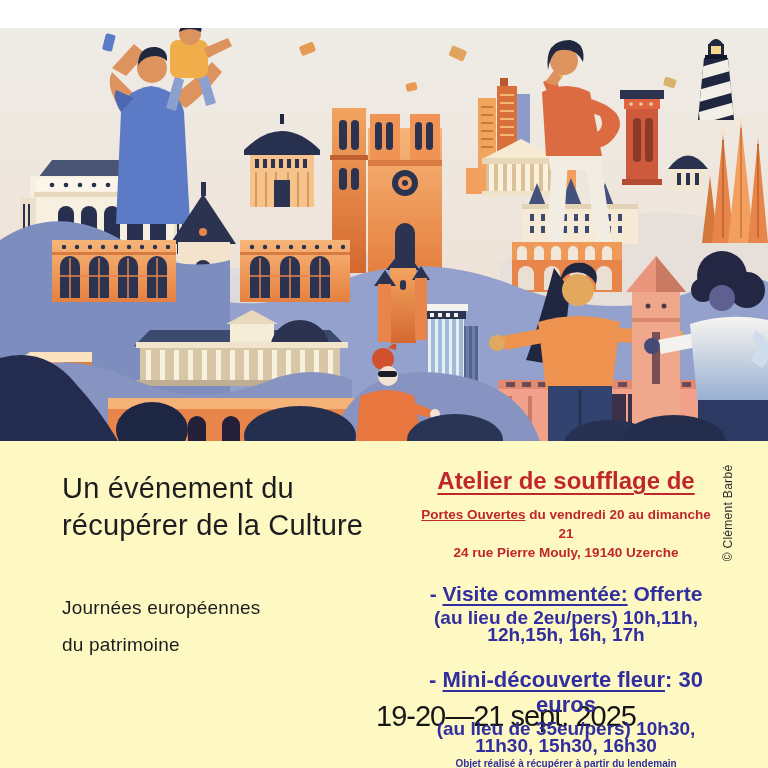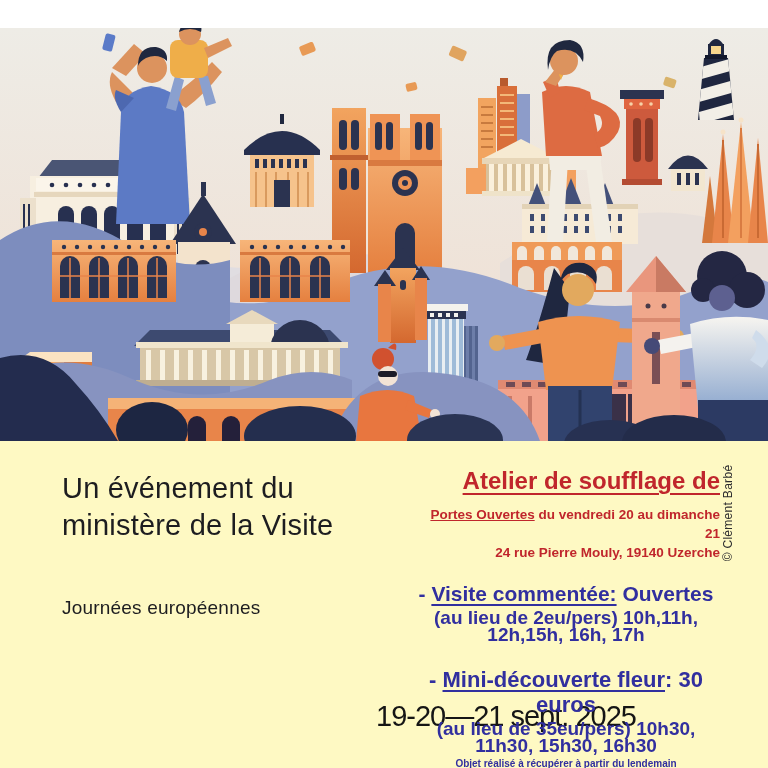--- a/index.html
+++ b/index.html
@@ -7,21 +7,21 @@
   .poster {
     position:relative; width:768px; height:768px; background:#fef9c3;
     font-family:Liberation Sans, sans-serif; overflow:hidden;margin-top:28px;
   }
   .illustration { position:absolute; top:0; left:0; width:768px; height:413px; }
   .org-block { position:absolute; left:62px; top:442px; font-size:29px; line-height:37px; color:var(--text); letter-spacing:.2px; }
   .jep-block { position:absolute; left:62px; top:561px; font-size:19px; line-height:37px; color:var(--text); letter-spacing:.2px; }
   .days { position:absolute; left:44px; top:688px; font-size:23px; color:#111; }
   .dates { position:absolute; left:376px; top:672px; font-size:29px; color:#151515; letter-spacing:-1px; }
   .right-col { position:absolute; left:412px; top:437px; width:308px; text-align:center; }
-  .red-text { color:var(--red);text-align:right; }
+  .red-text { color:var(--red); }
   .blue-text { color:var(--blue); }
   .evt-title { font-size:24px; line-height:31px; font-weight:700; margin:0; }
   .evt-title .u { text-decoration:underline; text-decoration-thickness:2px; text-underline-offset:4px; }
   .portes { font-size:13.5px; line-height:19px; font-weight:700; margin:9px 0 0 0; }
   .portes .u { text-decoration:underline; }
   .offer-line { font-size:21px; line-height:25px; font-weight:700; margin:19px 0 0 0; }
   .offer-line .u { text-decoration:underline; text-decoration-thickness:2px; text-underline-offset:3px; }
   .offer-line.mini { font-size:22px; margin-top:24px; }
   .offer-detail { font-size:19px; line-height:17px; font-weight:700; margin:3px 0 0 0; }
   .offer-note { font-size:10px; line-height:16px; font-weight:700; margin:2px 0 0 0; }
@@ -558,39 +558,40 @@
       <ellipse cx="300" cy="408" rx="56" ry="30" fill="#242e4e"></ellipse>
       <ellipse cx="455" cy="412" rx="48" ry="26" fill="#2a3454"></ellipse>
       <ellipse cx="610" cy="416" rx="46" ry="24" fill="#273152"></ellipse>
       <ellipse cx="674" cy="414" rx="52" ry="27" fill="#232c4a"></ellipse>
     </g>
   </svg>
   </div>
 
   <div class="org-block">
     <div>Un événement du</div>
-    <div>ministère de la Visite</div>
+    <div>récupérer de la Culture</div>
   </div>
 
   <div class="jep-block">
     <div>Journées européennes</div>
+    <div>du patrimoine</div>
   </div>
 
   <div class="dates">19-20—21 sept. 2025</div>
 
   <div class="right-col">
     <h2 class="evt-title red-text">
       <span class="u">Atelier de soufflage de</span><br>
     </h2>
     <p class="portes red-text">
       <span class="u">Portes Ouvertes</span><span> du vendredi 20 au dimanche 21</span><br>
       <span>24 rue Pierre Mouly, 19140 Uzerche</span>
     </p>
     <p class="offer-line blue-text">
-      <span>- </span><span class="u">Visite commentée:</span><span> Ouvertes</span>
+      <span>- </span><span class="u">Visite commentée:</span><span> Offerte</span>
     </p>
     <p class="offer-detail blue-text">(au lieu de 2eu/pers) 10h,11h, 12h,15h, 16h, 17h</p>
     <p class="offer-line mini blue-text">
       <span>- </span><span class="u">Mini-découverte fleur</span><span>:</span><span> 30 euros</span>
     </p>
     <p class="offer-detail blue-text">(au lieu de 35eu/pers) 10h30, 11h30, 15h30, 16h30</p>
     <p class="offer-note blue-text">Objet réalisé à récupérer à partir du lendemain</p>
   </div>
 
   <div class="credit">© Clément Barbé</div>

